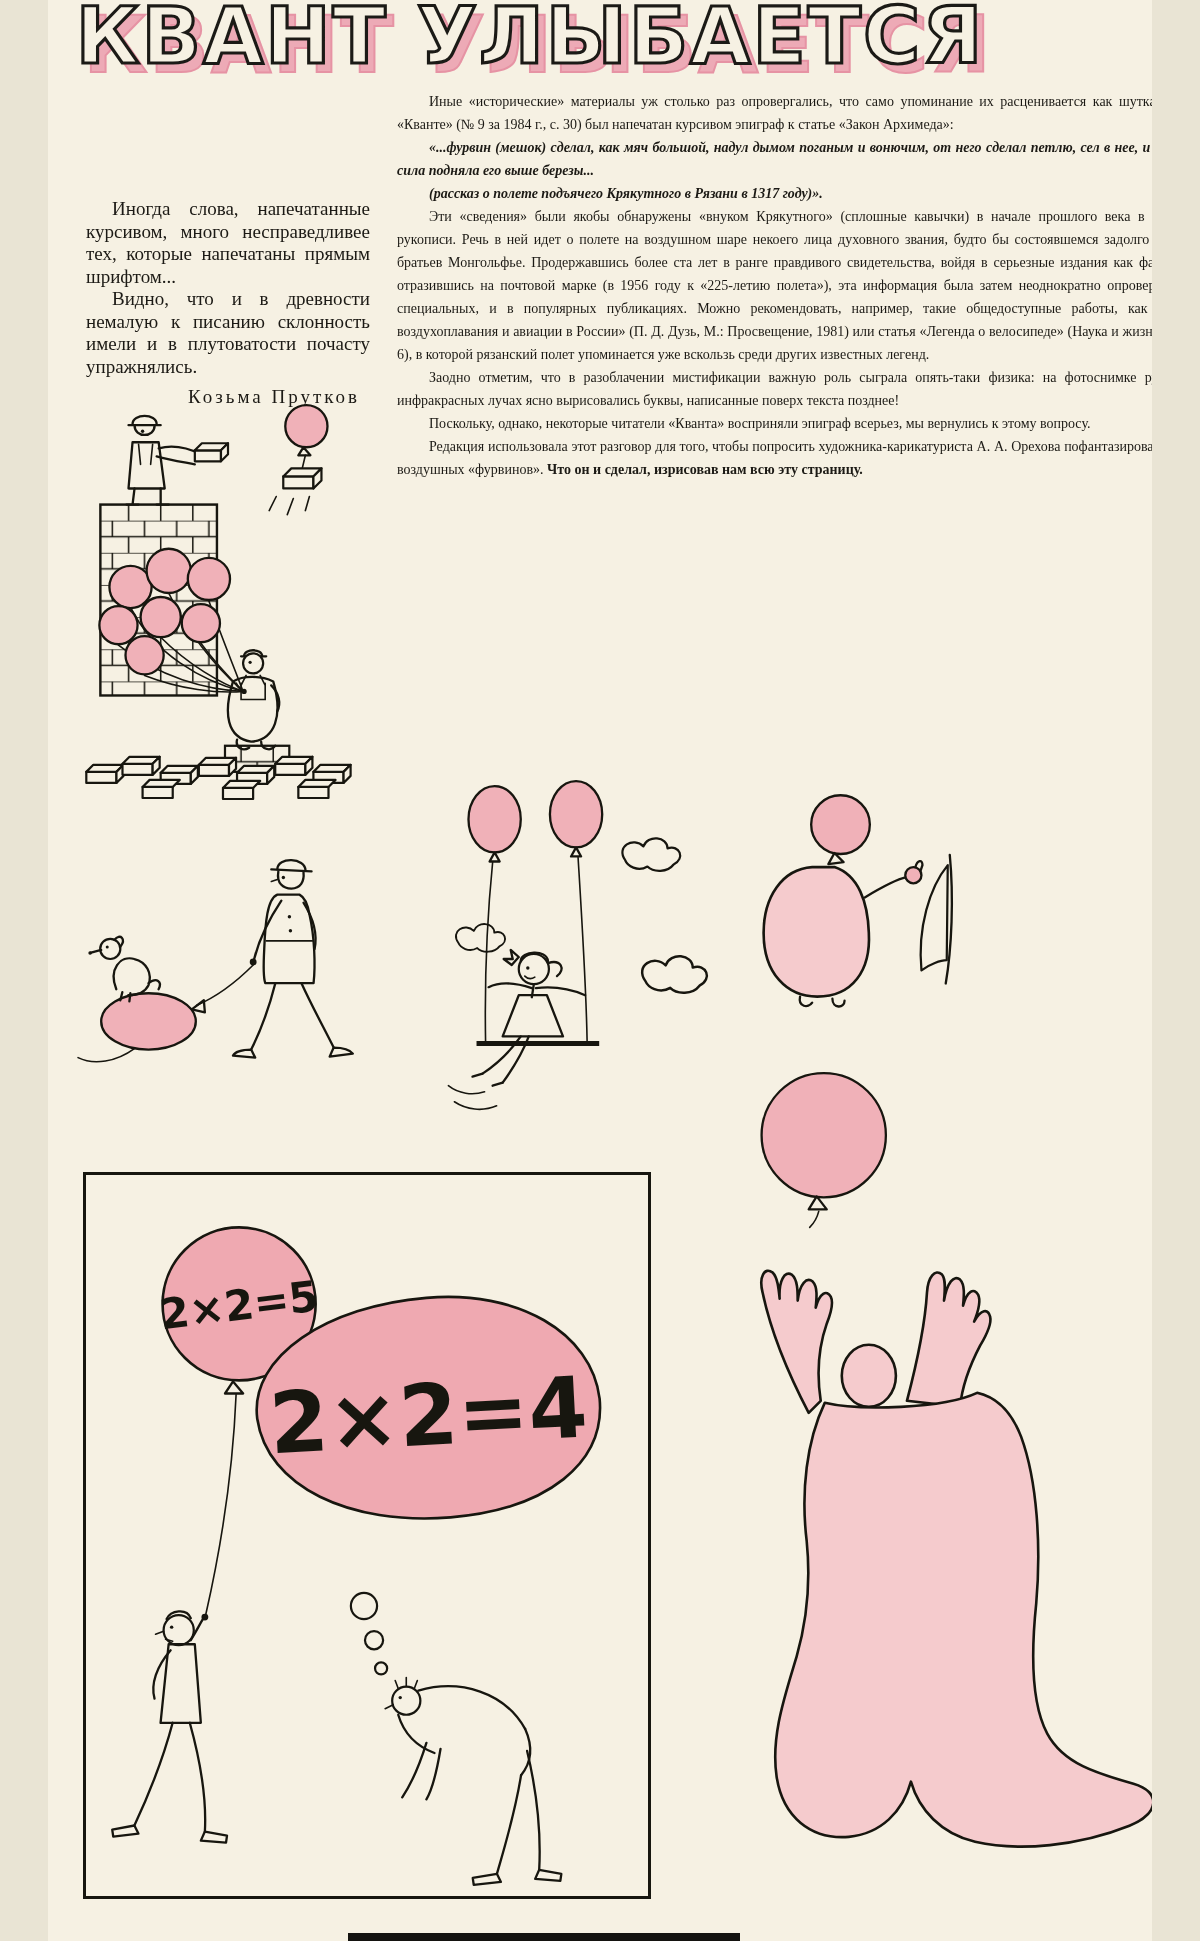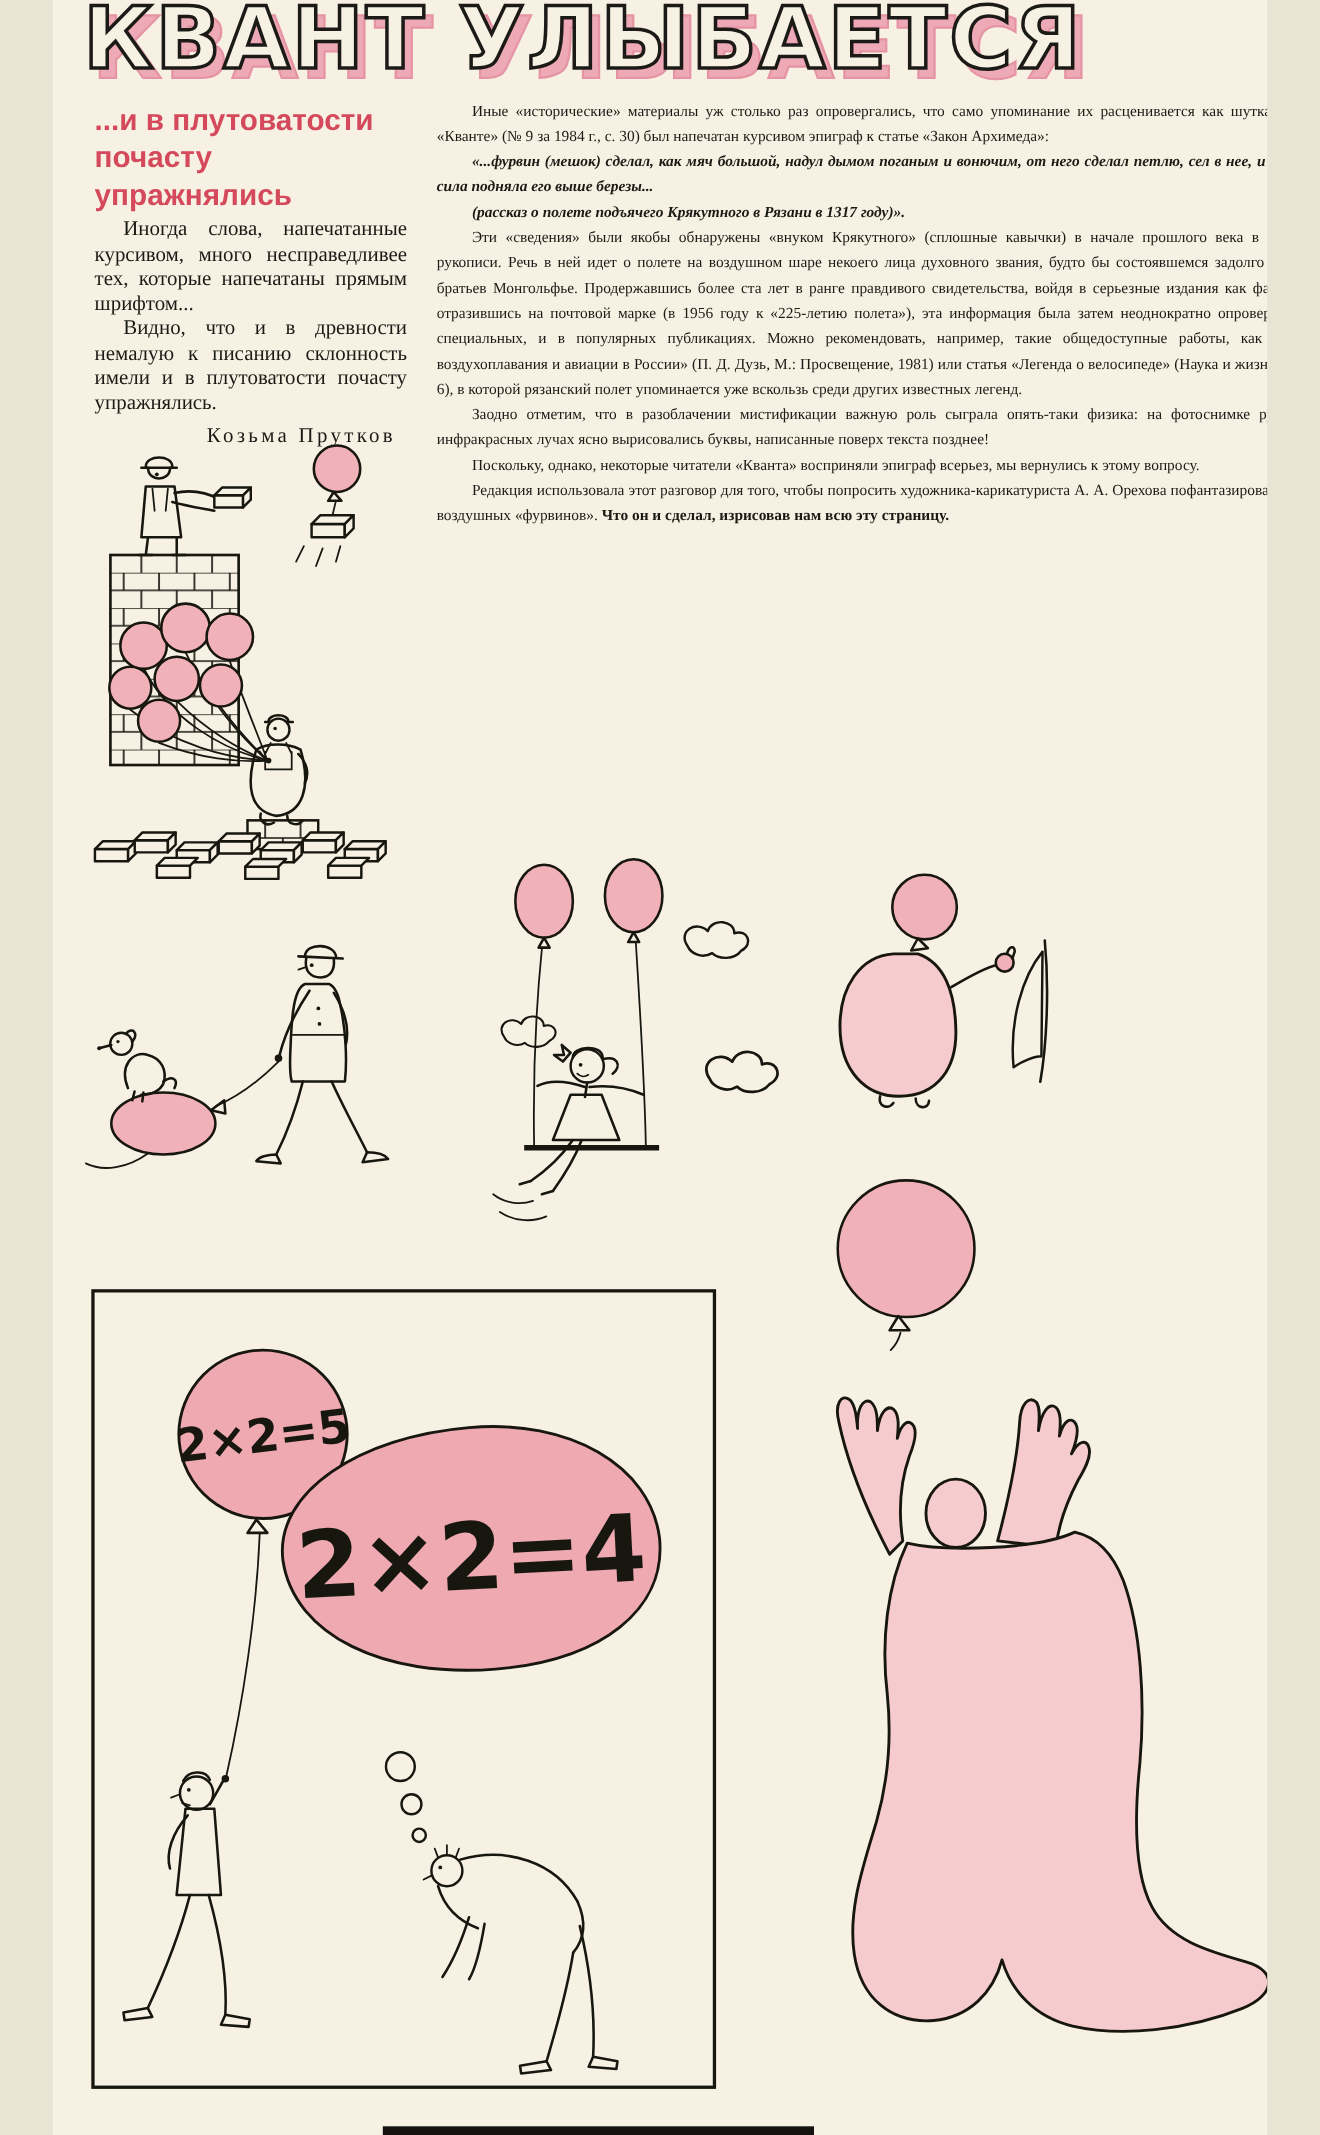--- a/index.html
+++ b/index.html
@@ -81,25 +81,20 @@
 </head>
 <body>
 
 <div class="page">
 
   <div class="masthead">
     <span class="layer t-shadow">КВАНТ УЛЫБАЕТСЯ</span>
     <span class="layer t-main">КВАНТ УЛЫБАЕТСЯ</span>
   </div>
 
-  <div class="lede-head">
-    <div>...и в плутоватости</div>
-    <div>почасту</div>
-    <div>упражнялись</div>
-  </div>
 
   <div class="quote">
     <p>Иногда слова, напечатанные курсивом, много несправедливее тех, которые напечатаны прямым шрифтом...</p>
     <p>Видно, что и в древности немалую к писанию склонность имели и в плутоватости почасту упражнялись.</p>
     <div class="author">Козьма Прутков</div>
   </div>
 
   <div class="article">
     <p>Иные «исторические» материалы уж столько раз опровергались, что само упоминание их расценивается как шутка. Вот и в «Кванте» (№ 9 за 1984 г., с. 30) был напечатан курсивом эпиграф к статье «Закон Архимеда»:</p>
     <p class="epi">«...фурвин (мешок) сделал, как мяч большой, надул дымом поганым и вонючим, от него сделал петлю, сел в нее, и нечистая сила подняла его выше березы...</p>

